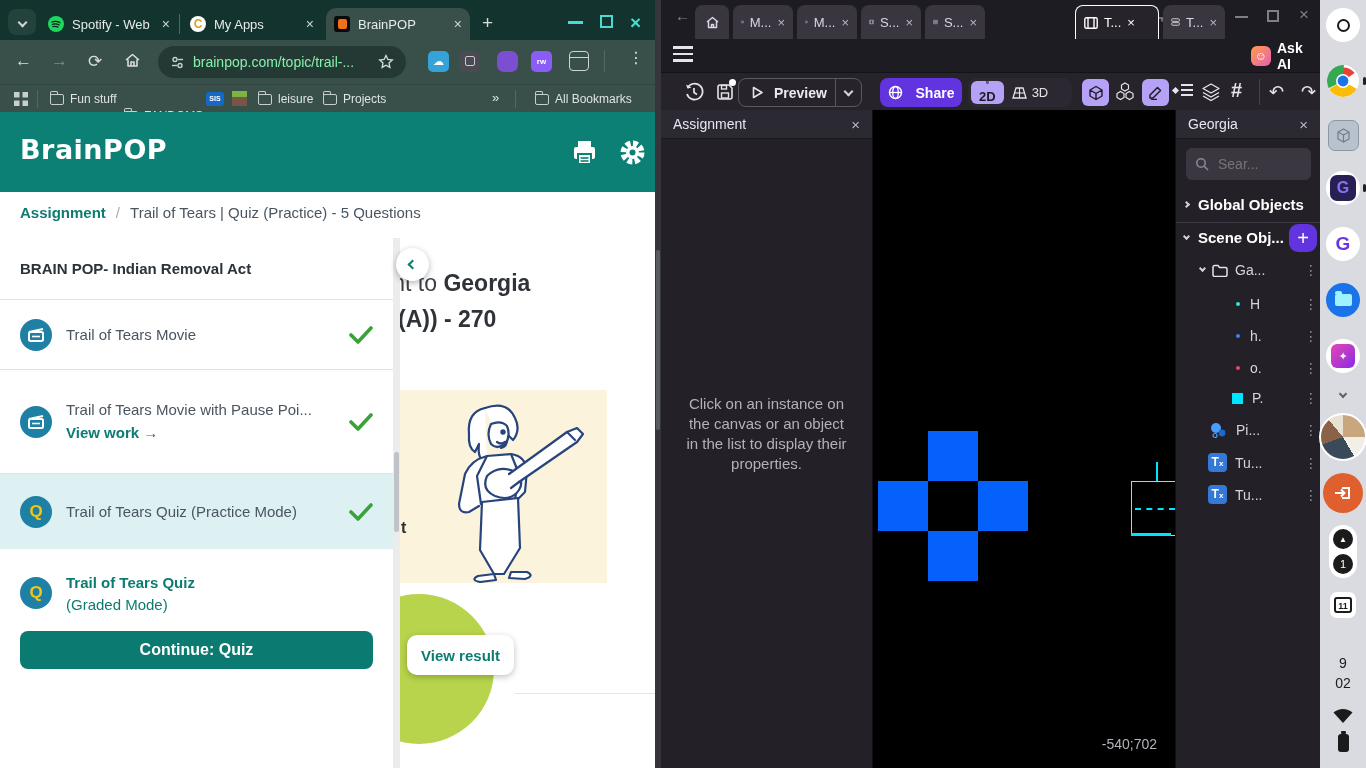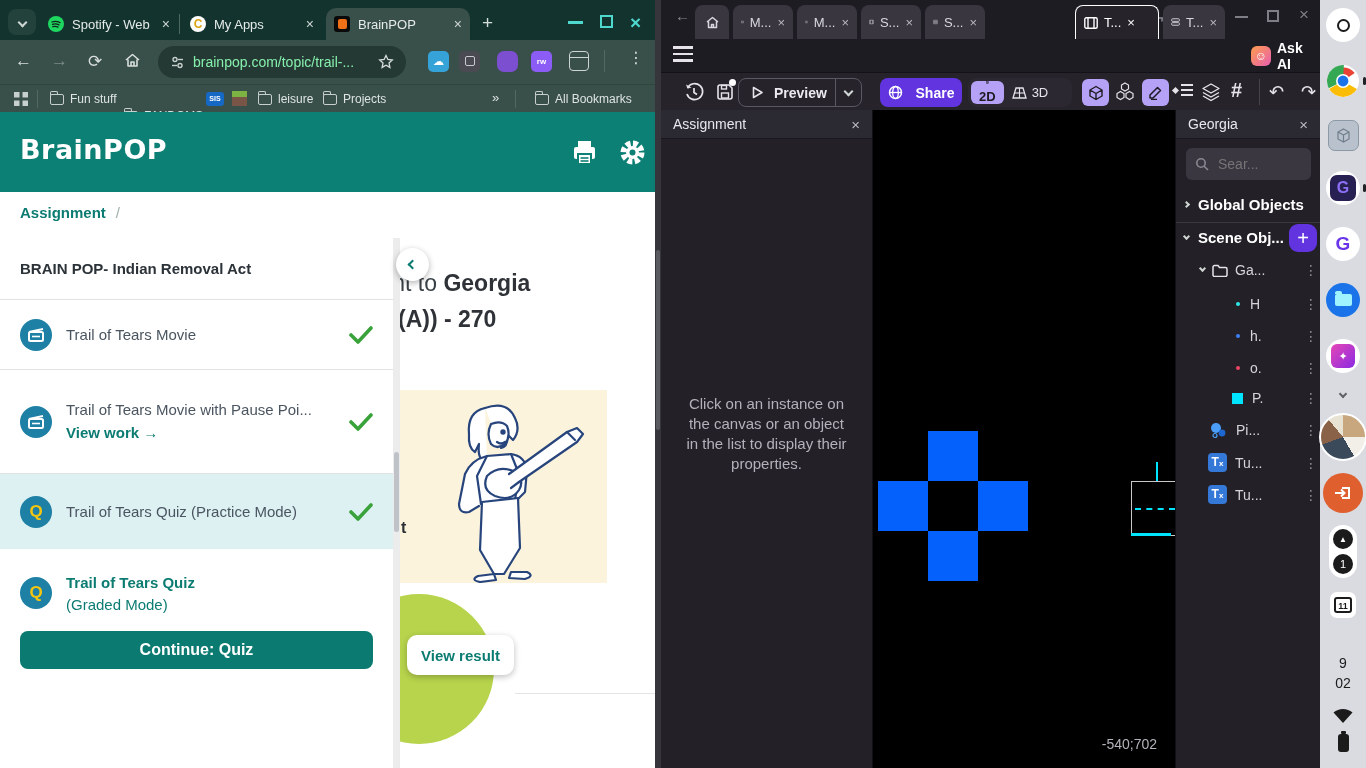--- a/index.html
+++ b/index.html
@@ -170,20 +170,21 @@
             </svg></span>
         <span class="abs" style="left:618px;top:26px;"><svg width="29" height="29" viewBox="0 0 29 29">
               <circle cx="14.5" cy="14.5" r="9" fill="none" stroke="#fff" stroke-width="6" stroke-dasharray="4.7 2.4"></circle>
               <circle cx="14.5" cy="14.5" r="6.5" fill="#fff"></circle>
               <circle cx="14.5" cy="14.5" r="3" fill="#0d8075"></circle>
             </svg></span>
       </div>
       <div class="abs crumb" style="left:20px;top:92px;display:flex;gap:10px;">
         <span class="tealbold">Assignment</span>
         <span style="color:#9fb0ac;">/</span>
+        <span style="color:#4a5560;">Trail of Tears | Quiz (Practice) - 5 Questions</span>
       </div>
 
       <div id="detail" class="abs">
         <div class="abs" style="left:-32px;top:32px;font-size:23px;color:#3a4146;white-space:nowrap;"><span>sent to </span><b style="color:#2f3338;">Georgia</b></div>
         <div class="abs" style="left:-2px;top:68px;font-size:23px;font-weight:bold;color:#2f3338;">(A)) - 270</div>
 
         <div class="abs" style="left:-1px;top:152px;width:208px;height:193px;background:#fbf3dc;">
           <svg width="208" height="193" viewBox="0 0 208 193">
             <g stroke="#27457c" stroke-width="2.2" fill="none" stroke-linecap="round" stroke-linejoin="round">
               <path d="M86 18 q-18 4 -16 26 q-1 14 6 18 l4 -8 q-2 18 8 16" fill="#fff"></path>

